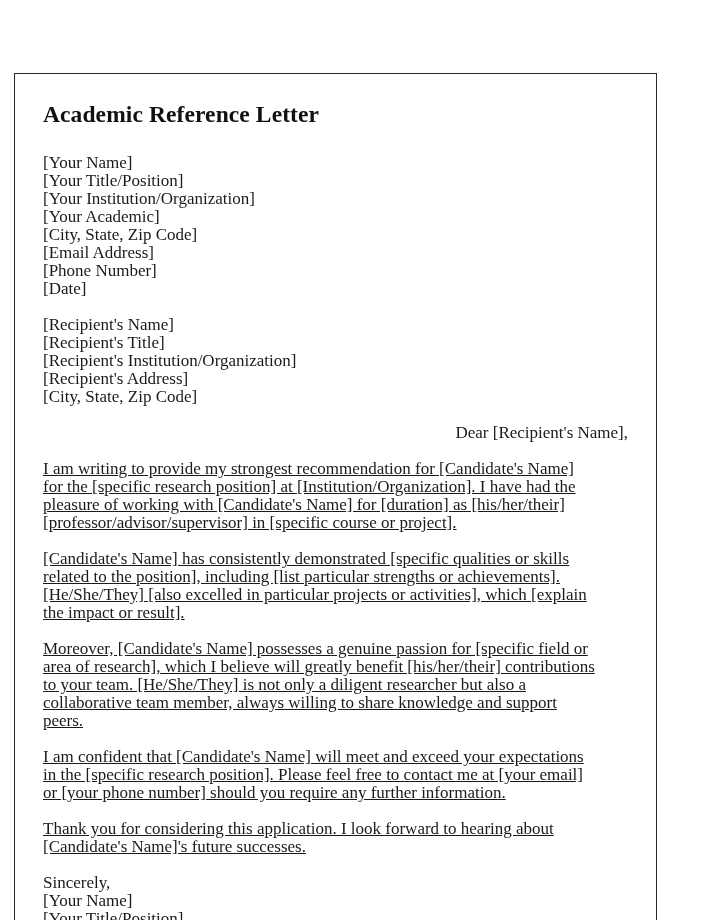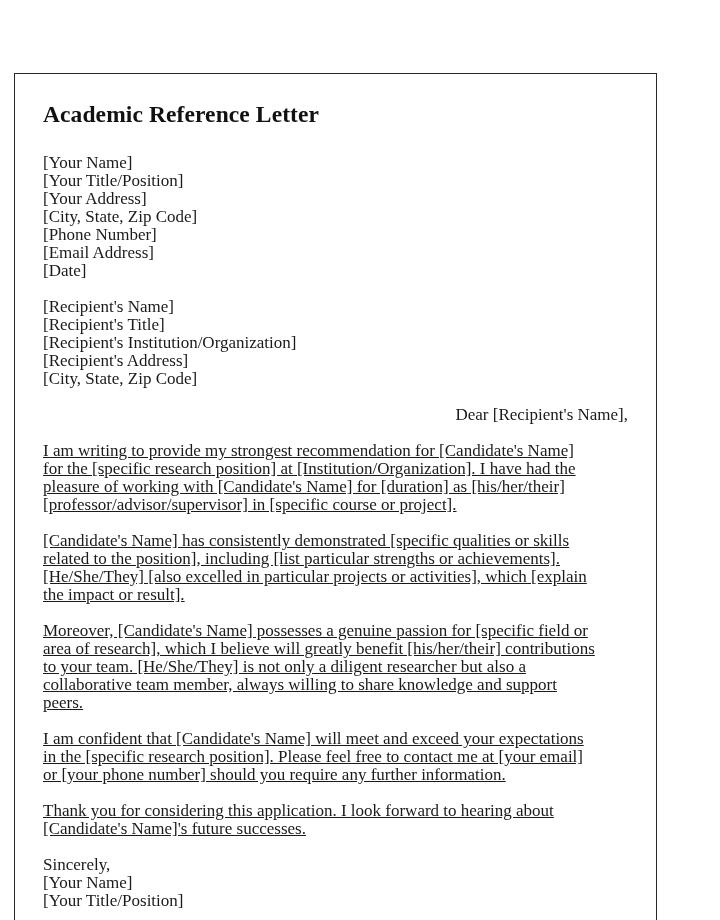--- a/index.html
+++ b/index.html
@@ -94,24 +94,25 @@
 <div class="page-frame">
   <div class="page-inner">
 
     <h1 class="doc-title">Academic Reference Letter</h1>
 
     <div class="body-block">
 
       <div class="addr-block">
         <span class="addr-line">[Your Name]</span>
         <span class="addr-line">[Your Title/Position]</span>
-        <span class="addr-line">[Your Address]</span>
+        <span class="addr-line">[Your Institution/Organization]</span>
+        <span class="addr-line">[Your Academic]</span>
         <span class="addr-line">[City, State, Zip Code]</span>
+        <span class="addr-line">[Email Address]</span>
         <span class="addr-line">[Phone Number]</span>
-        <span class="addr-line">[Email Address]</span>
         <span class="addr-line">[Date]</span>
       </div>
 
       <div class="block-gap"></div>
 
       <div class="addr-block">
         <span class="addr-line">[Recipient's Name]</span>
         <span class="addr-line">[Recipient's Title]</span>
         <span class="addr-line">[Recipient's Institution/Organization]</span>
         <span class="addr-line">[Recipient's Address]</span>

